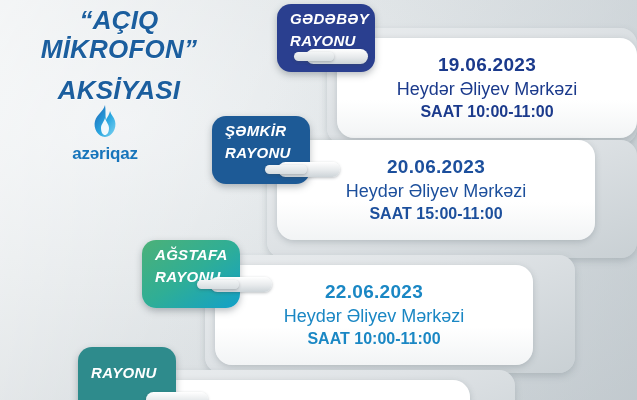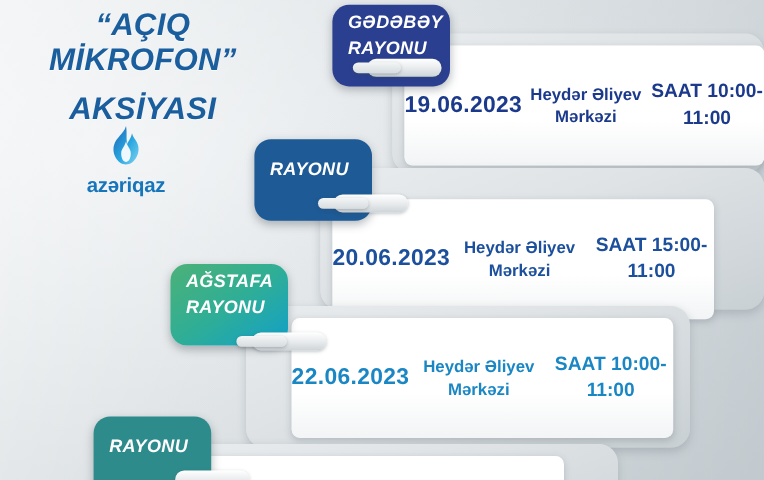--- a/index.html
+++ b/index.html
@@ -45,28 +45,28 @@
   .row{position:absolute;z-index:10;}
 
   
   .plate{
     position:absolute;border-radius:16px;
     background:linear-gradient(160deg,#e9ecee 0%,#dfe3e6 40%,#c9d0d4 100%);
     box-shadow:0 3px 7px rgba(110,122,130,.30);
   }
   
   .card{
-    position:absolute;border-radius:7px;
+    position:absolute;border-radius:17px;
     background:linear-gradient(180deg,#ffffff 0%,#ffffff 62%,#f2f4f5 100%);
     box-shadow:0 2px 6px rgba(95,108,116,.30);
-    display:flex;flex-direction:row;align-items:center;justify-content:center;
+    display:flex;flex-direction:column;align-items:center;justify-content:center;
     text-align:center;
   }
   .card .date{font-size:19px;font-weight:bold;letter-spacing:.3px;line-height:1.25;}
-  .card .venue{font-size:14px;font-weight:bold;line-height:1.35;}
+  .card .venue{font-size:18px;font-weight:normal;line-height:1.35;}
   .card .time{font-size:16px;font-weight:bold;line-height:1.35;}
 
   
   .badge{
     position:absolute;border-radius:14px;color:#fff;
     box-shadow:0 3px 7px rgba(60,72,80,.35);
     display:flex;flex-direction:column;justify-content:center;
     padding:0 0 16px 13px;box-sizing:border-box;
     font-weight:bold;font-style:italic;font-size:15px;line-height:1.45;
     letter-spacing:.3px;z-index:20;
@@ -125,46 +125,47 @@
       <div class="date">19.06.2023</div>
       <div class="venue">Heydər Əliyev Mərkəzi</div>
       <div class="time">SAAT 10:00-11:00</div>
     </div>
   </div>
 
   <div class="row">
     <div class="plate" style="left:267px;top:140px;width:370px;height:118px;"></div>
 
     <div class="badge" style="left:212px;top:116px;width:98px;height:68px;background:#1d5a96;">
+      <span>ŞƏMKİR</span>
       <span class="b2">RAYONU</span>
     </div>
 
     <div class="plug" style="left:278px;top:162px;width:62px;"></div>
     <div class="plug small" style="left:265px;top:165px;width:42px;"></div>
 
-    <div class="card" style="left:277px;top:166px;width:318px;height:100px;color:#1c4f9c;">
+    <div class="card" style="left:277px;top:140px;width:318px;height:100px;color:#1c4f9c;">
       <div class="date">20.06.2023</div>
       <div class="venue">Heydər Əliyev Mərkəzi</div>
       <div class="time">SAAT 15:00-11:00</div>
     </div>
   </div>
 
   <div class="row">
     <div class="plate" style="left:205px;top:255px;width:370px;height:118px;"></div>
 
-    <div class="badge" style="left:142px;top:220px;width:98px;height:68px;
+    <div class="badge" style="left:142px;top:240px;width:98px;height:68px;
                 background:linear-gradient(145deg,#4cb178 0%,#2fae96 50%,#12a0c9 100%);">
       <span>AĞSTAFA</span>
       <span class="b2">RAYONU</span>
     </div>
 
     <div class="plug" style="left:210px;top:277px;width:62px;"></div>
     <div class="plug small" style="left:197px;top:280px;width:42px;"></div>
 
-    <div class="card" style="left:215px;top:265px;width:318px;height:100px;color:#1a87c4;margin-left:28px;">
+    <div class="card" style="left:215px;top:265px;width:318px;height:100px;color:#1a87c4;">
       <div class="date">22.06.2023</div>
       <div class="venue">Heydər Əliyev Mərkəzi</div>
       <div class="time">SAAT 10:00-11:00</div>
     </div>
   </div>
 
   <div class="row">
     <div class="plate" style="left:145px;top:370px;width:370px;height:110px;"></div>
 
     <div class="badge" style="left:78px;top:347px;width:98px;height:68px;background:#2e8b8c;">

